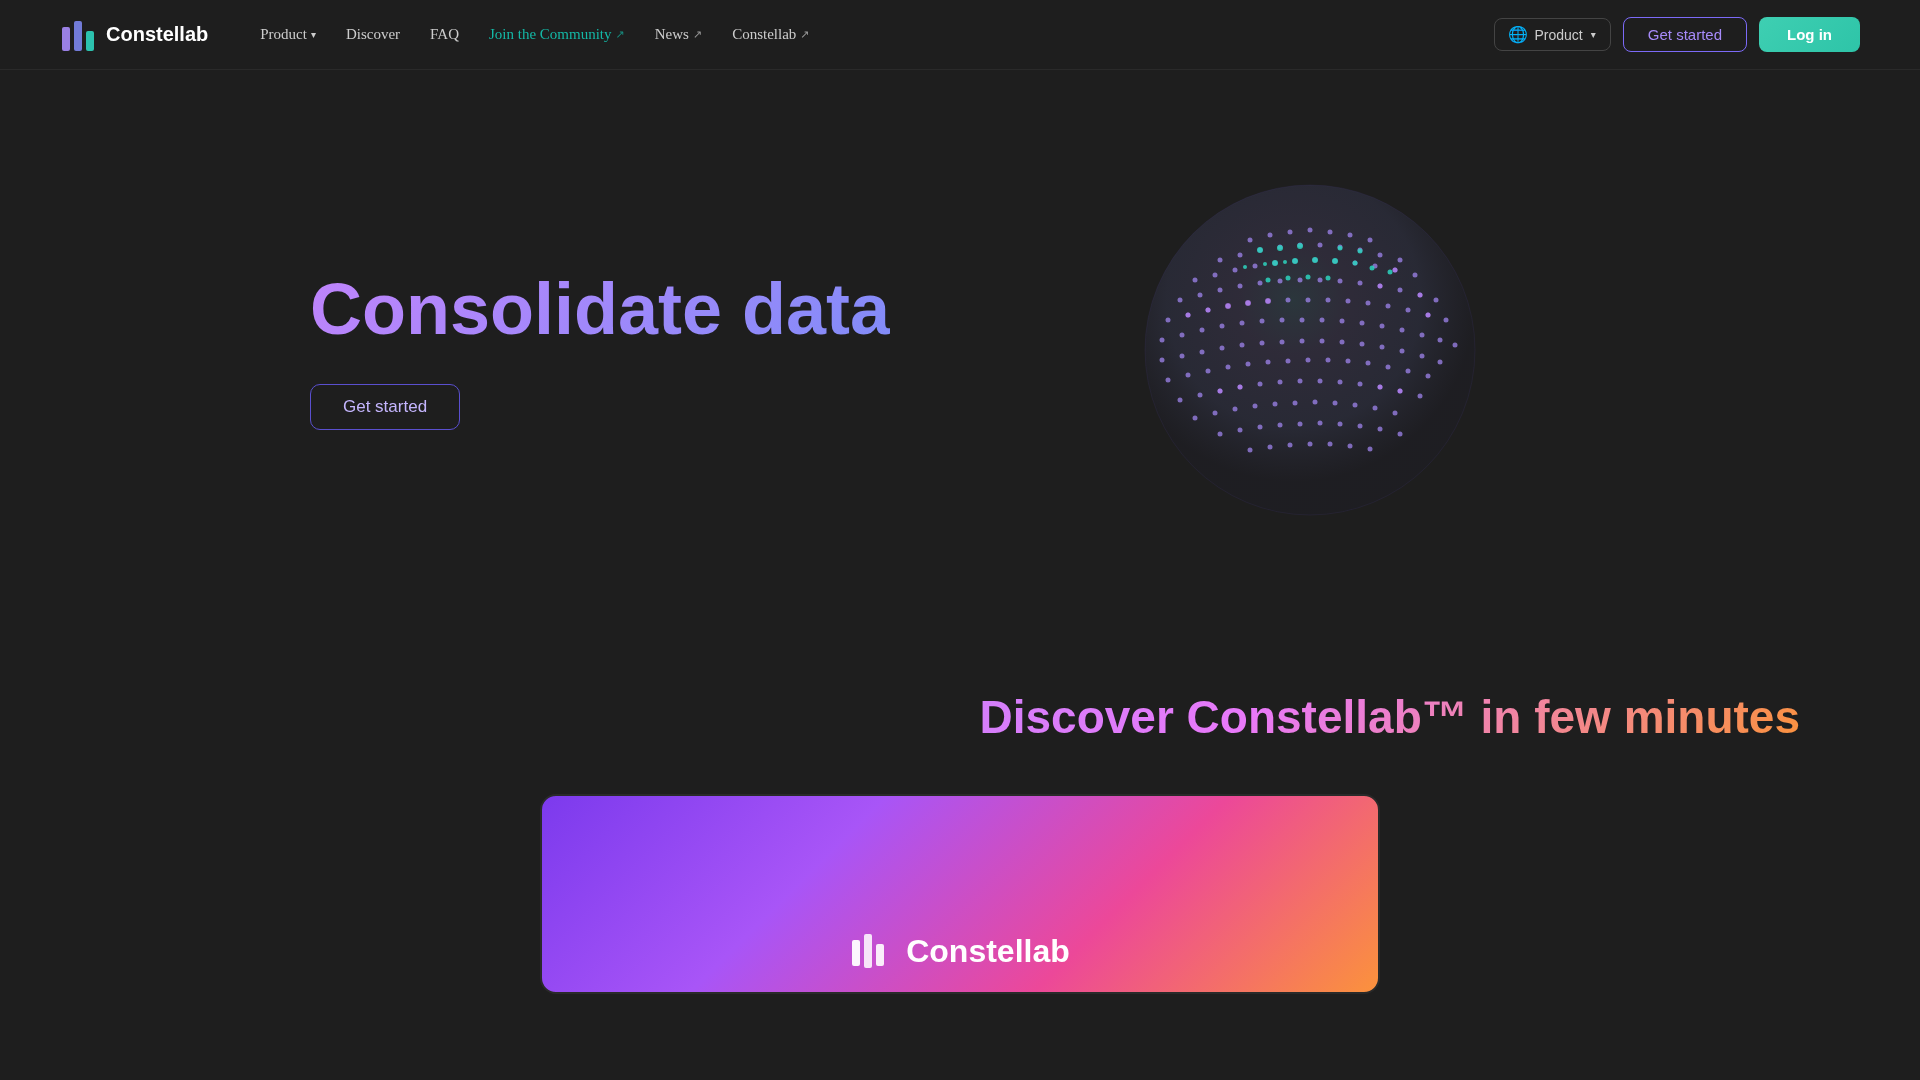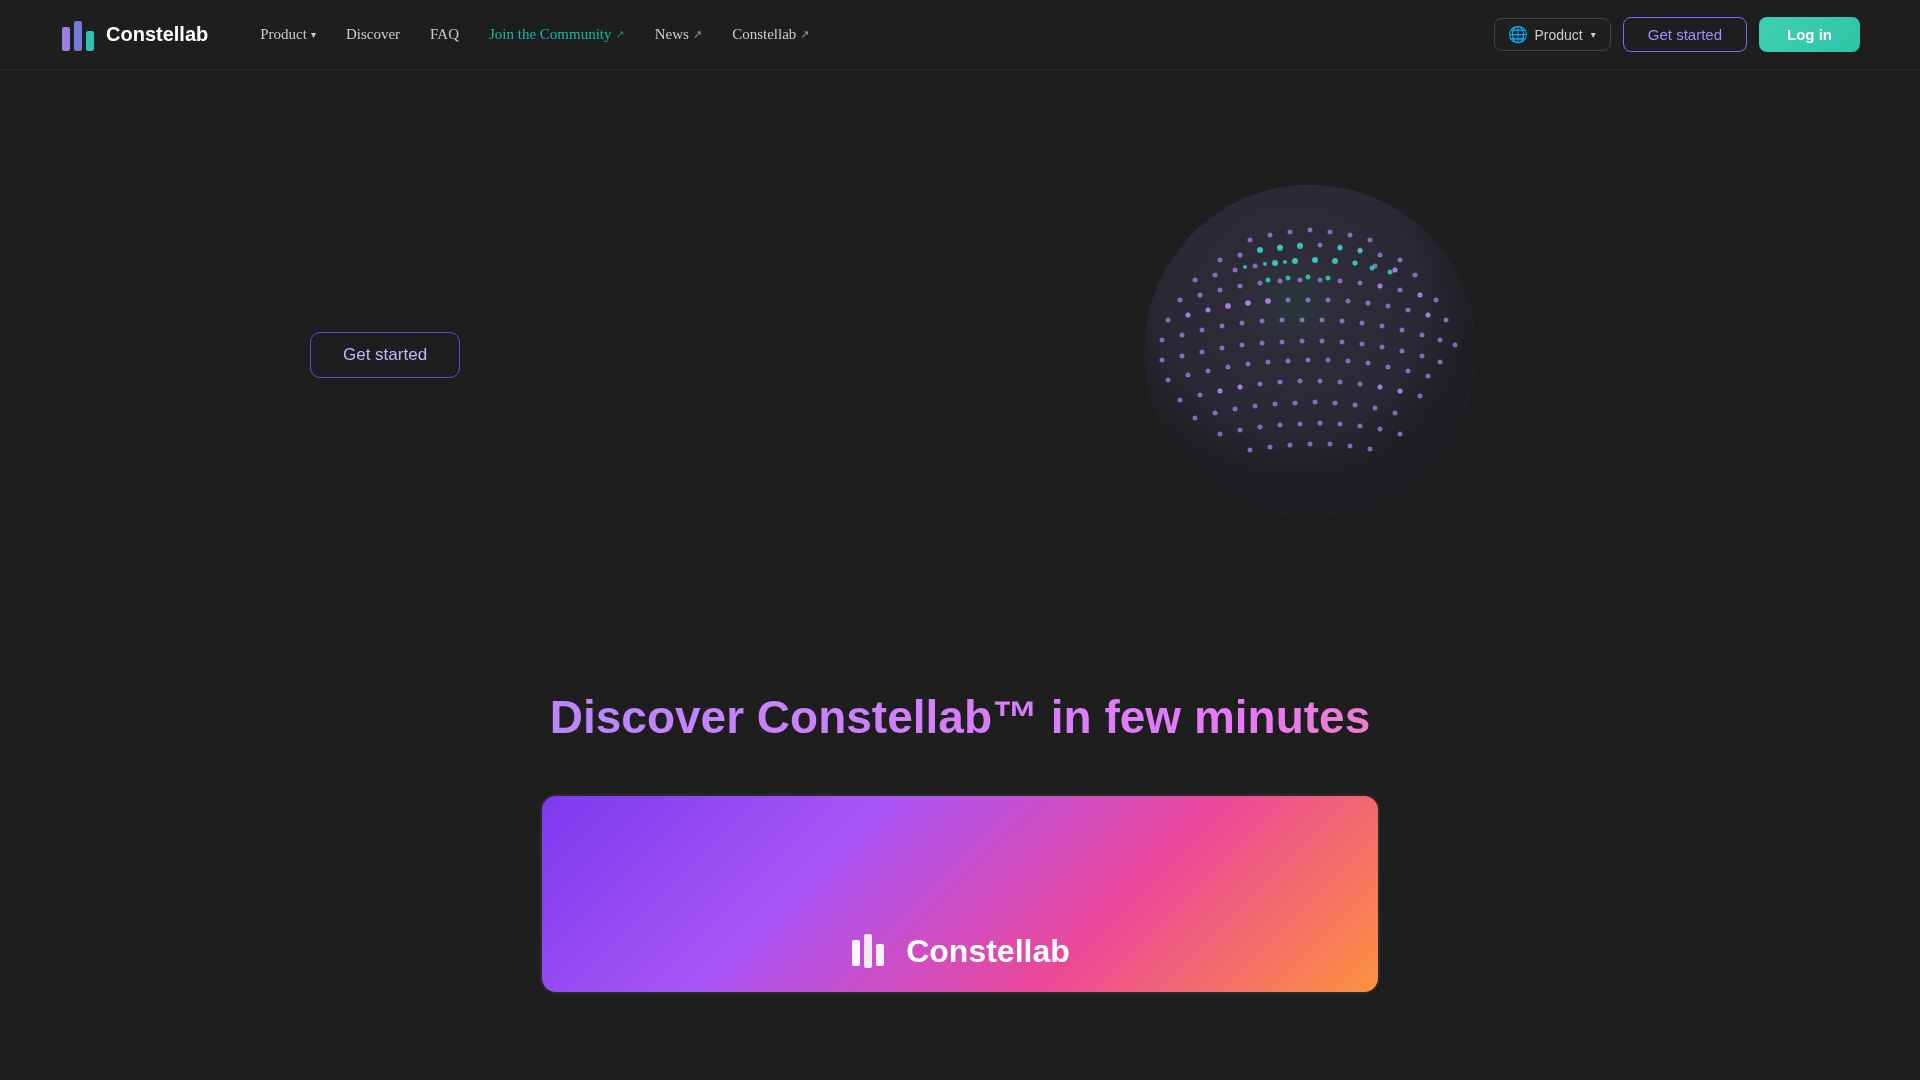--- a/index.html
+++ b/index.html
@@ -182,21 +182,21 @@
       position: relative;
     }
     .globe-svg {
       width: 100%;
       height: 100%;
     }
 
     
     .discover-section {
       padding: 60px 120px 40px;
-      text-align: center;
+      text-align: right;
     }
     .discover-title {
       font-size: 46px;
       font-weight: 600;
       background: linear-gradient(135deg, #a78bfa, #c084fc, #e879f9, #fb923c);
       -webkit-background-clip: text;
       -webkit-text-fill-color: transparent;
       background-clip: text;
       margin-bottom: 50px;
     }
@@ -276,20 +276,21 @@
       <span>Product</span>
       <span class="chevron-down">▾</span>
     </div>
     <button class="btn-get-started">Get started</button>
     <button class="btn-login">Log in</button>
   </div>
 </nav>
 
 <section class="hero">
   <div class="hero-content">
+    <h1 class="hero-title">Consolidate data</h1>
     <button class="btn-hero-cta">Get started</button>
   </div>
 
   <div class="hero-globe">
     <div class="globe-container">
       
       <svg class="globe-svg" viewBox="0 0 380 380" xmlns="http://www.w3.org/2000/svg">
         <defs>
           <radialGradient id="globeGrad" cx="45%" cy="35%" r="55%">
             <stop offset="0%" stop-color="#7dd3fc" stop-opacity="0.9"></stop>

